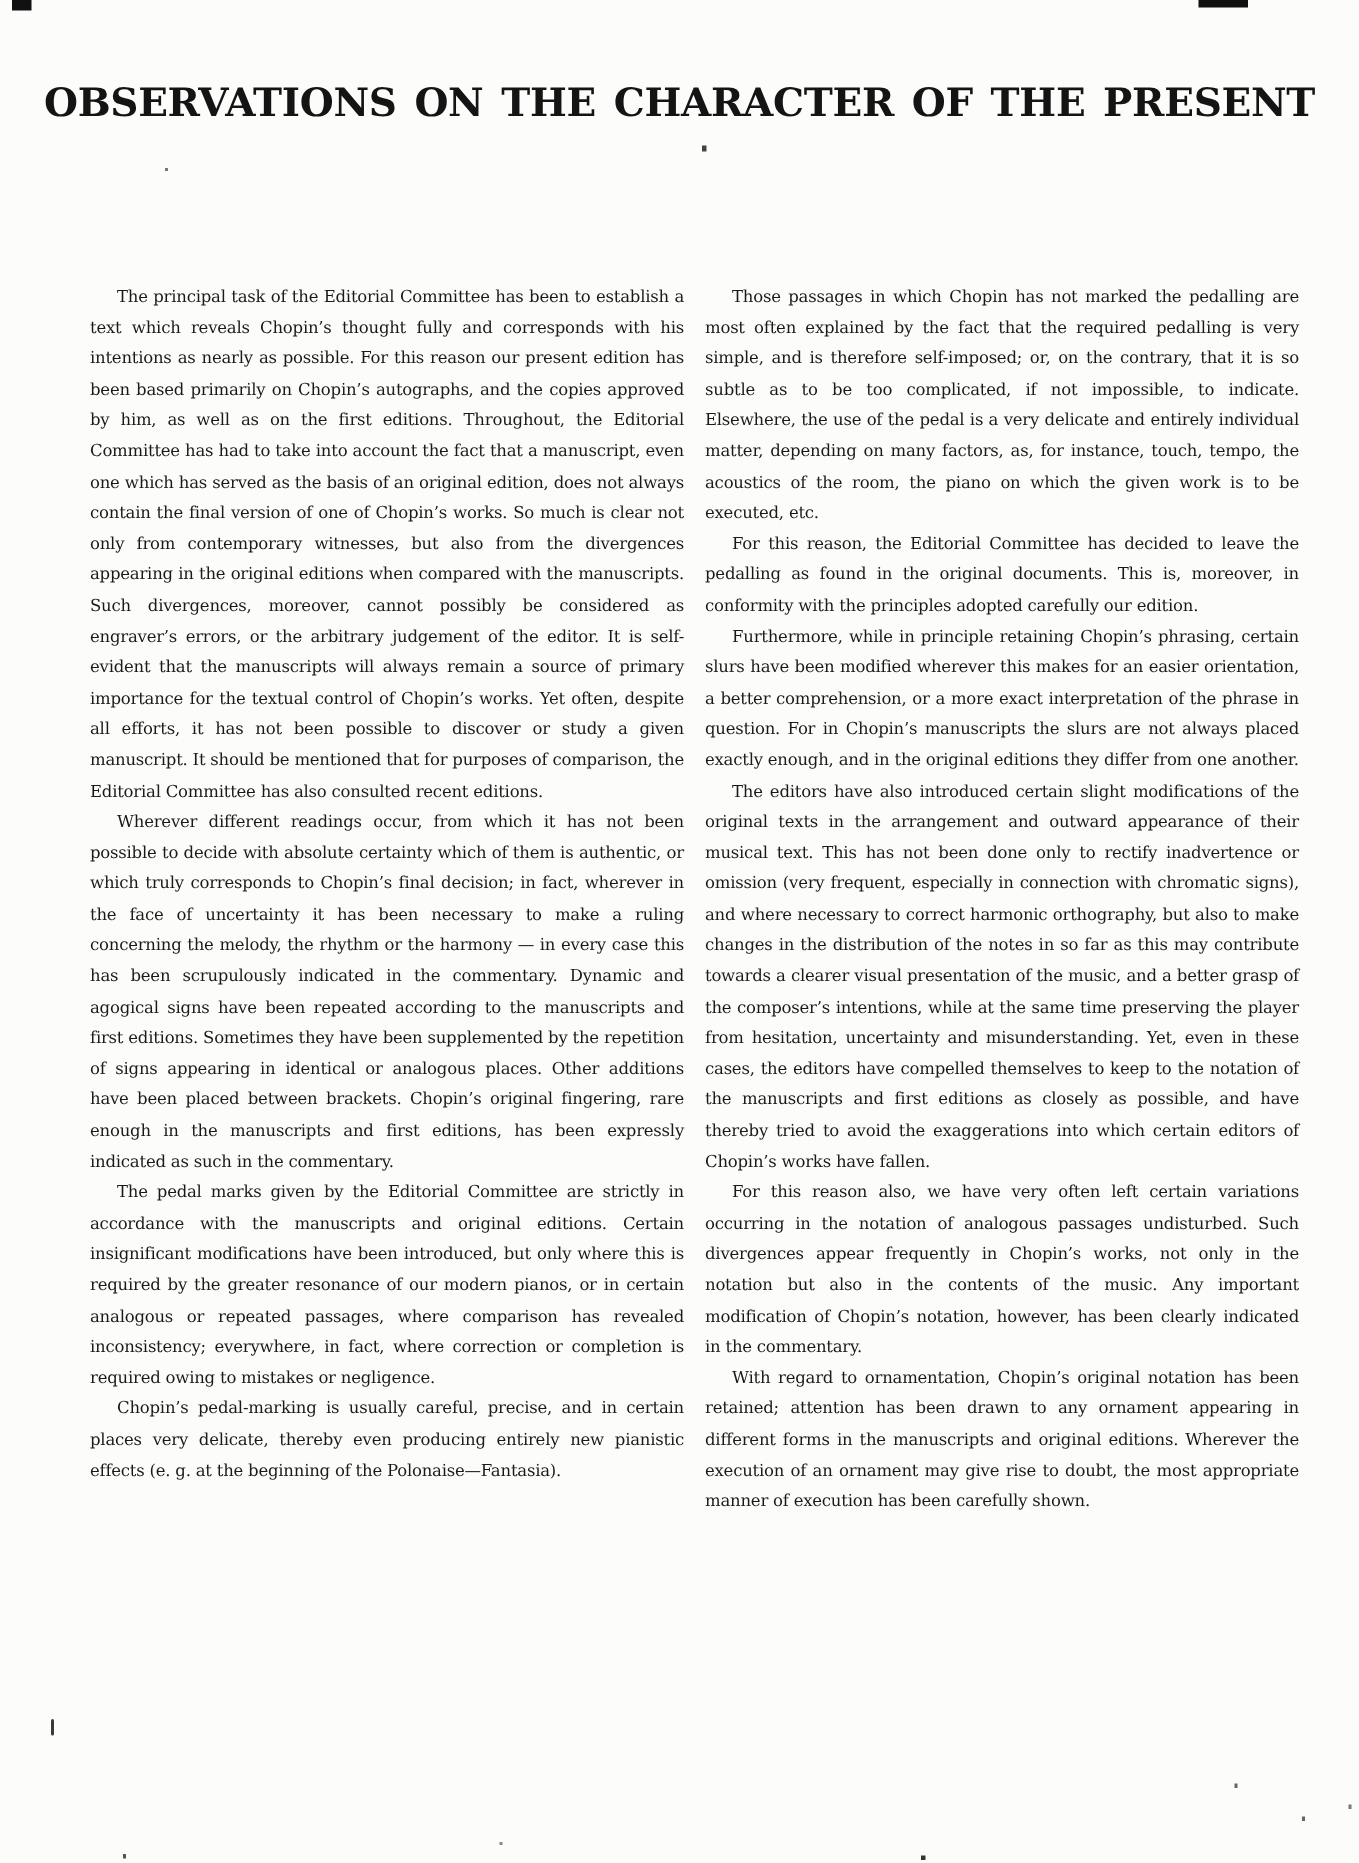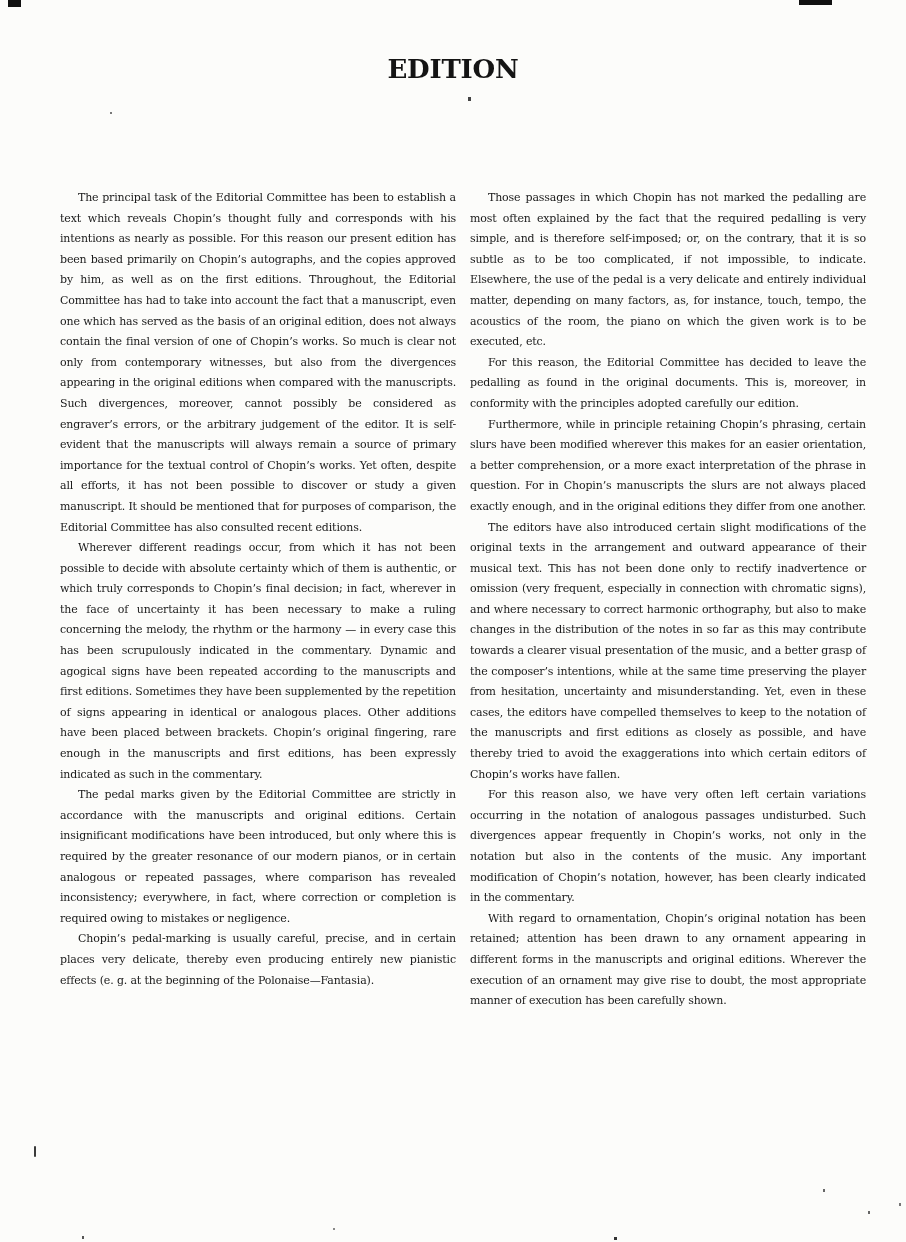--- a/index.html
+++ b/index.html
@@ -54,21 +54,21 @@
   .a-s6 { left: 823px; top: 1189px; width: 2px; height: 3px; background: #666; }
   .a-s7 { left: 868px; top: 1211px; width: 2px; height: 3px; background: #666; }
   .a-s8 { left: 899px; top: 1203px; width: 2px; height: 3px; background: #777; }
 </style>
 </head>
 <body>
 
 <div class="page">
 
   <h1 class="title">
-    <span class="tline">EDITION</span>
+    <span class="tline">OBSERVATIONS ON THE CHARACTER OF THE PRESENT</span>
   </h1>
 
   <div class="columns">
     <div class="col">
       <p>The principal task of the Editorial Committee has been to establish a text which reveals Chopin’s thought fully and corresponds with his intentions as nearly as possible. For this reason our present edition has been based primarily on Chopin’s autographs, and the copies approved by him, as well as on the first editions. Throughout, the Editorial Committee has had to take into account the fact that a manuscript, even one which has served as the basis of an original edition, does not always contain the final version of one of Chopin’s works. So much is clear not only from contemporary witnesses, but also from the divergences appearing in the original editions when compared with the manuscripts. Such divergences, moreover, cannot possibly be considered as engraver’s errors, or the arbitrary judgement of the editor. It is self-evident that the manuscripts will always remain a source of primary importance for the textual control of Chopin’s works. Yet often, despite all efforts, it has not been possible to discover or study a given manuscript. It should be mentioned that for purposes of comparison, the Editorial Committee has also consulted recent editions.</p>
       <p>Wherever different readings occur, from which it has not been possible to decide with absolute certainty which of them is authentic, or which truly corresponds to Chopin’s final decision; in fact, wherever in the face of uncertainty it has been necessary to make a ruling concerning the melody, the rhythm or the harmony — in every case this has been scrupulously indicated in the commentary. Dynamic and agogical signs have been repeated according to the manuscripts and first editions. Sometimes they have been supplemented by the repetition of signs appearing in identical or analogous places. Other additions have been placed between brackets. Chopin’s original fingering, rare enough in the manuscripts and first editions, has been expressly indicated as such in the commentary.</p>
       <p>The pedal marks given by the Editorial Committee are strictly in accordance with the manuscripts and original editions. Certain insignificant modifications have been introduced, but only where this is required by the greater resonance of our modern pianos, or in certain analogous or repeated passages, where comparison has revealed inconsistency; everywhere, in fact, where correction or completion is required owing to mistakes or negligence.</p>
       <p>Chopin’s pedal-marking is usually careful, precise, and in certain places very delicate, thereby even producing entirely new pianistic effects (e. g. at the beginning of the Polonaise—Fantasia).</p>
     </div>
     <div class="col">

